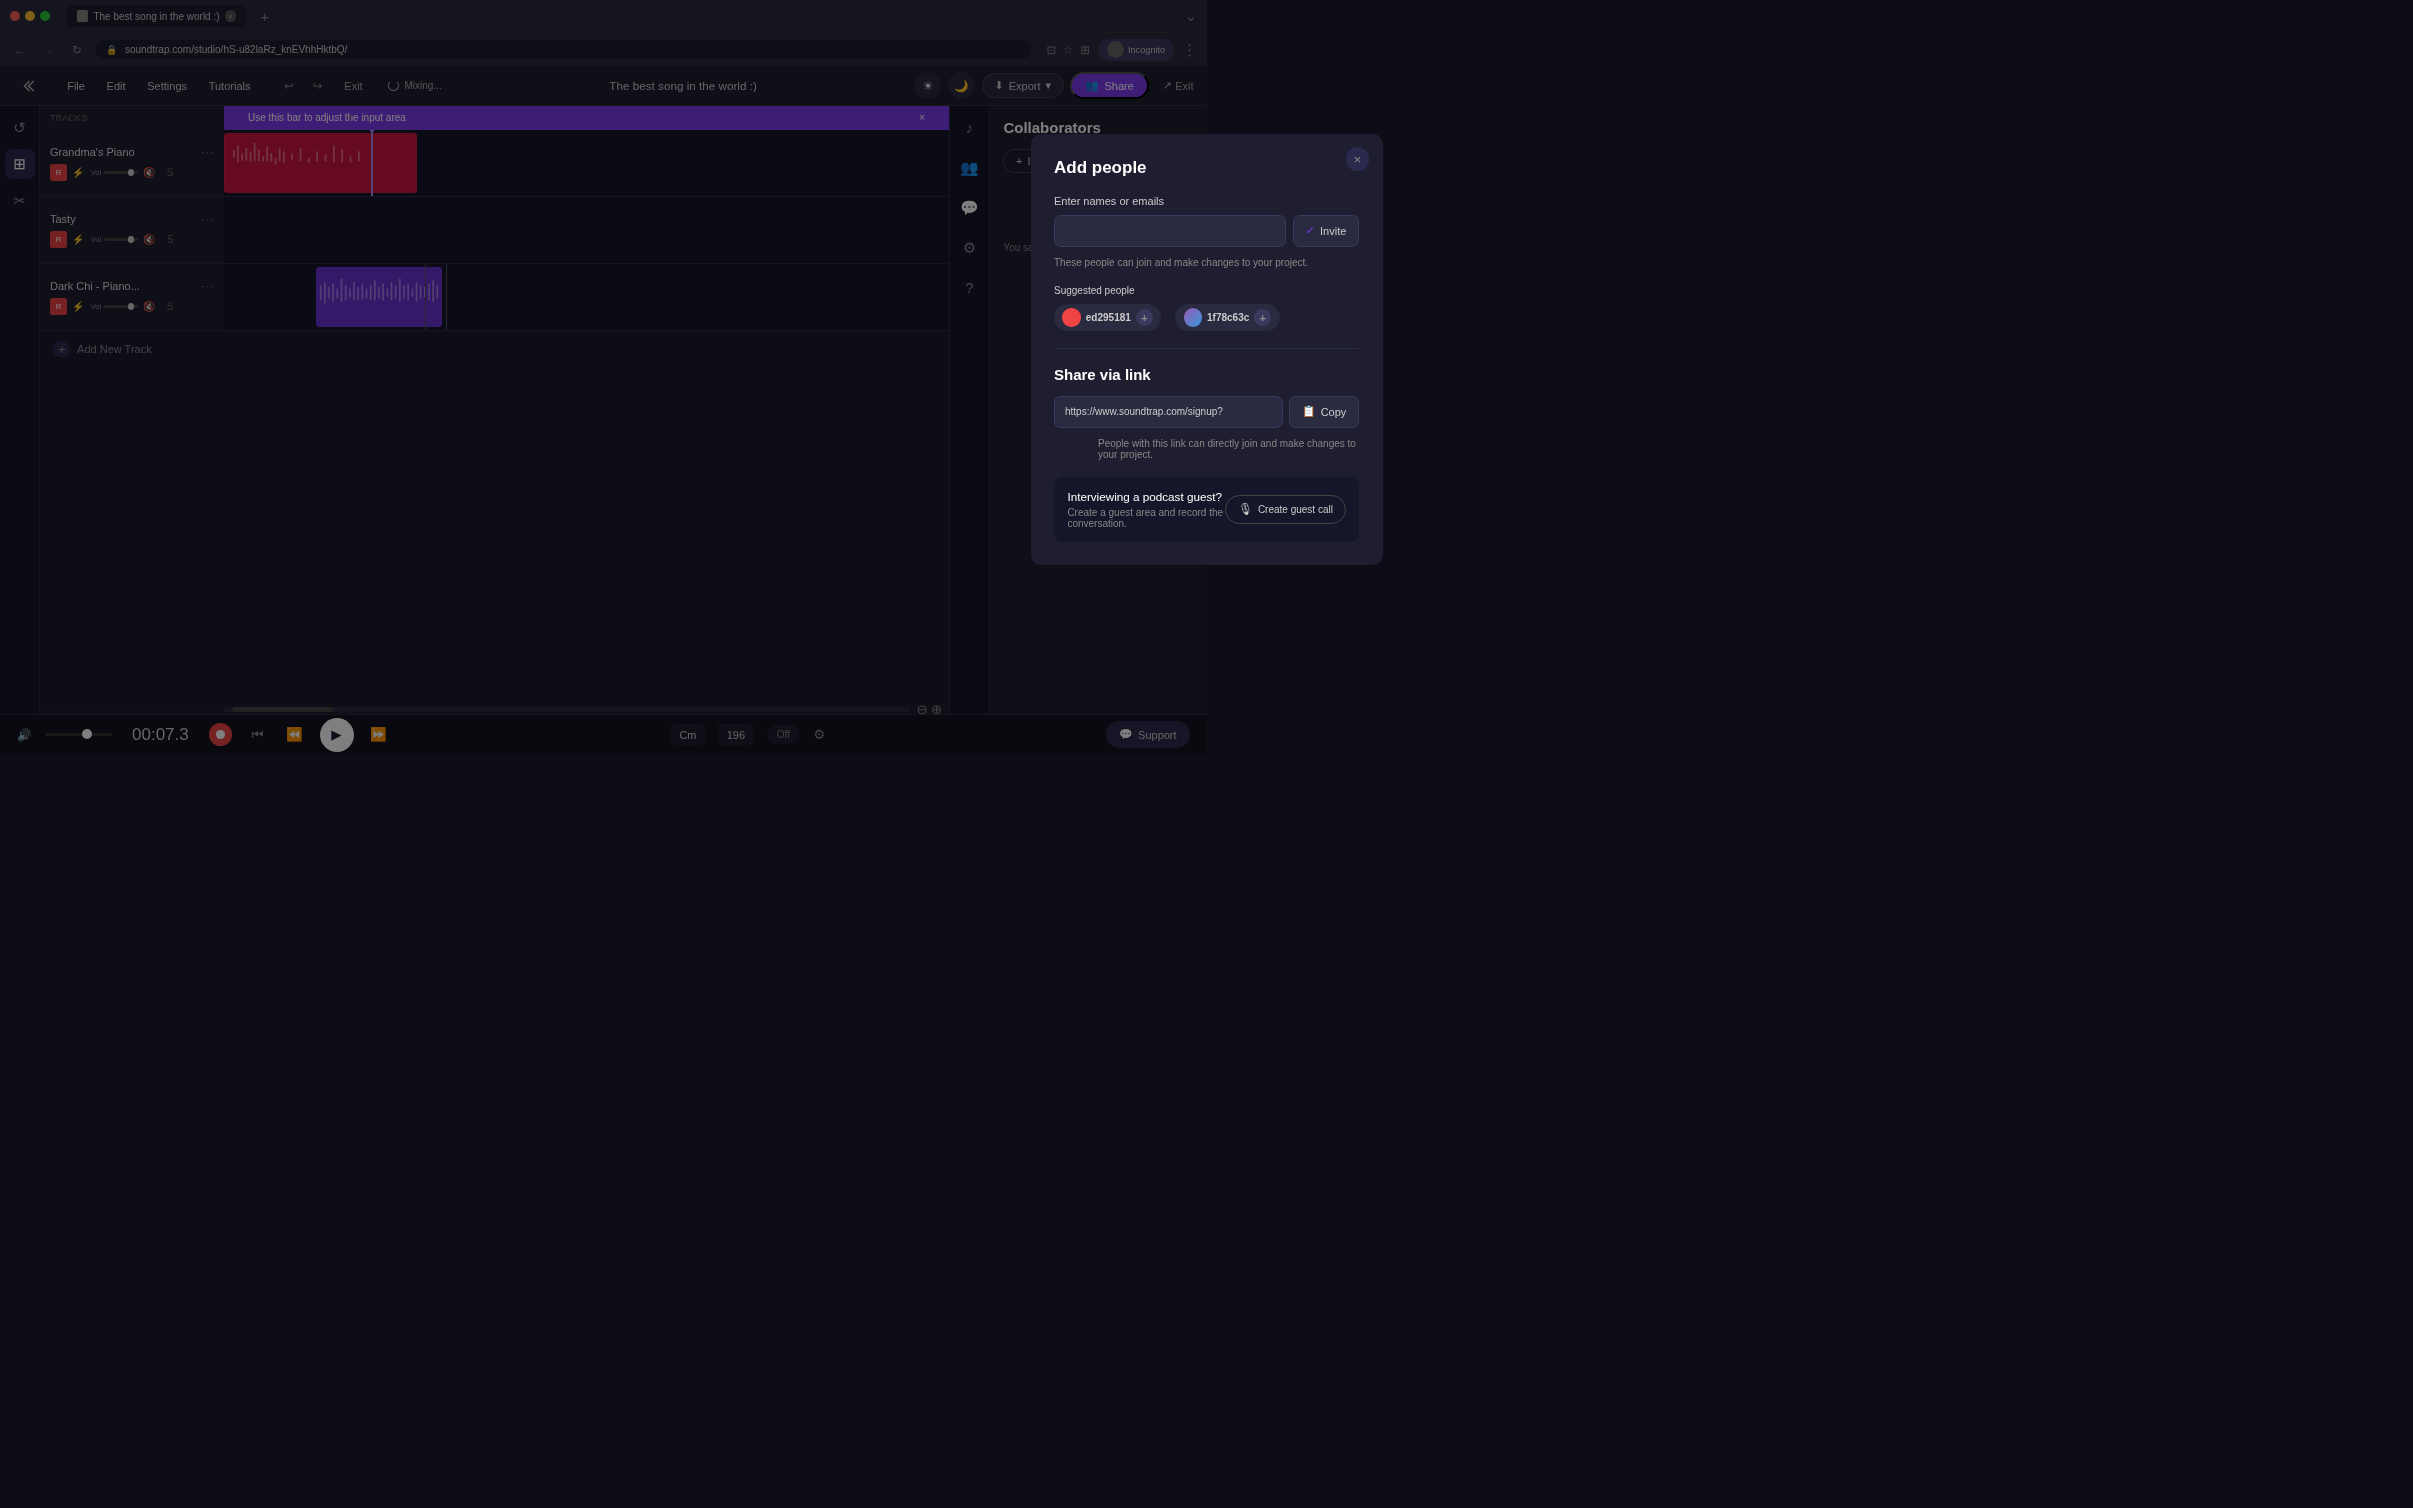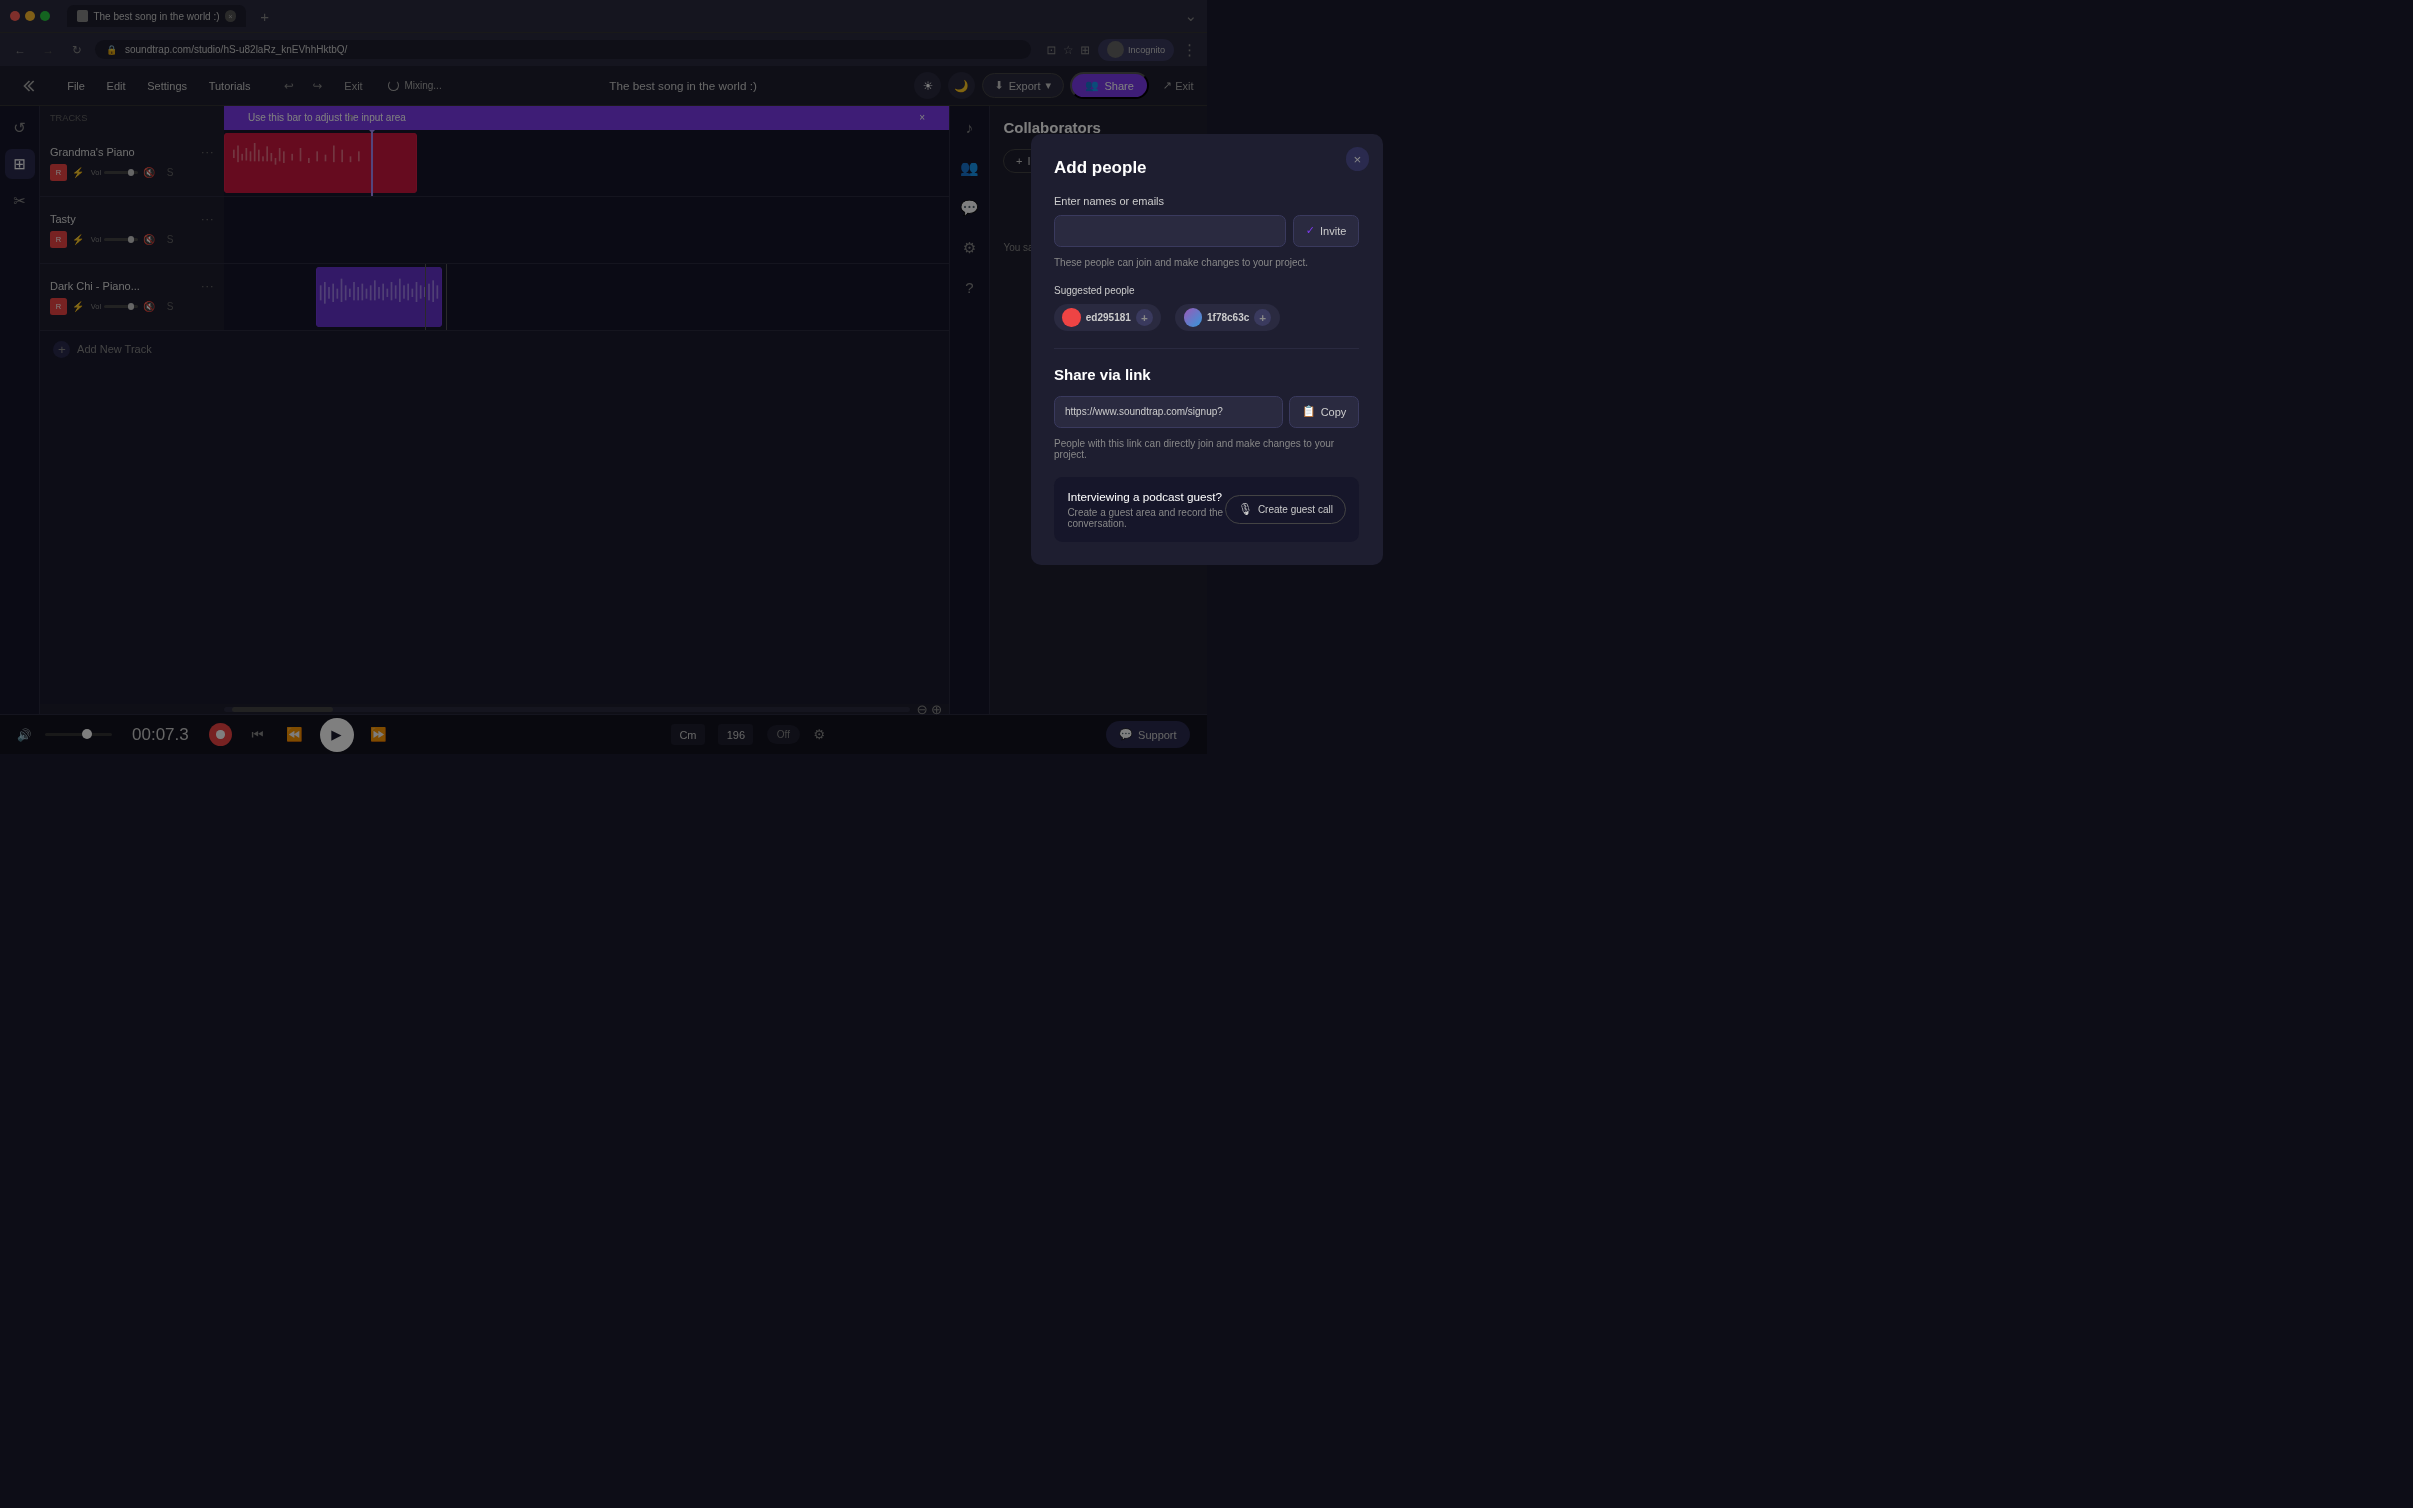--- a/index.html
+++ b/index.html
@@ -330,21 +330,21 @@
       flex: 1; background: #2a2a40; border: 0.8px solid #3a3a5e;
       border-radius: 6.7px; padding: 8.4px 10px; color: #ccc;
       font-size: 10px; outline: none;
     }
     .copy-btn {
       display: flex; align-items: center; gap: 5px;
       background: #2a2a40; border: 0.8px solid #3a3a5e;
       border-radius: 6.7px; padding: 8.4px 11.7px; color: #ccc;
       cursor: pointer; font-size: 11px; white-space: nowrap;
     }
-    .link-hint { font-size: 10px; color: #888; margin-bottom: 17px; }
+    .link-hint { font-size: 10px; color: #888; margin-bottom: 17px; margin-left: 44px; }
     .guest-section {
       background: #16162a; border-radius: 8.4px; padding: 13.4px;
       display: flex; align-items: center; justify-content: space-between;
     }
     .guest-text-block { flex: 1; }
     .guest-title { font-size: 11.7px; color: #fff; font-weight: 500; margin-bottom: 3.4px; }
     .guest-desc { font-size: 10px; color: #888; }
     .guest-call-btn {
       display: flex; align-items: center; gap: 5px;
       border: 0.8px solid #444; border-radius: 17px;

